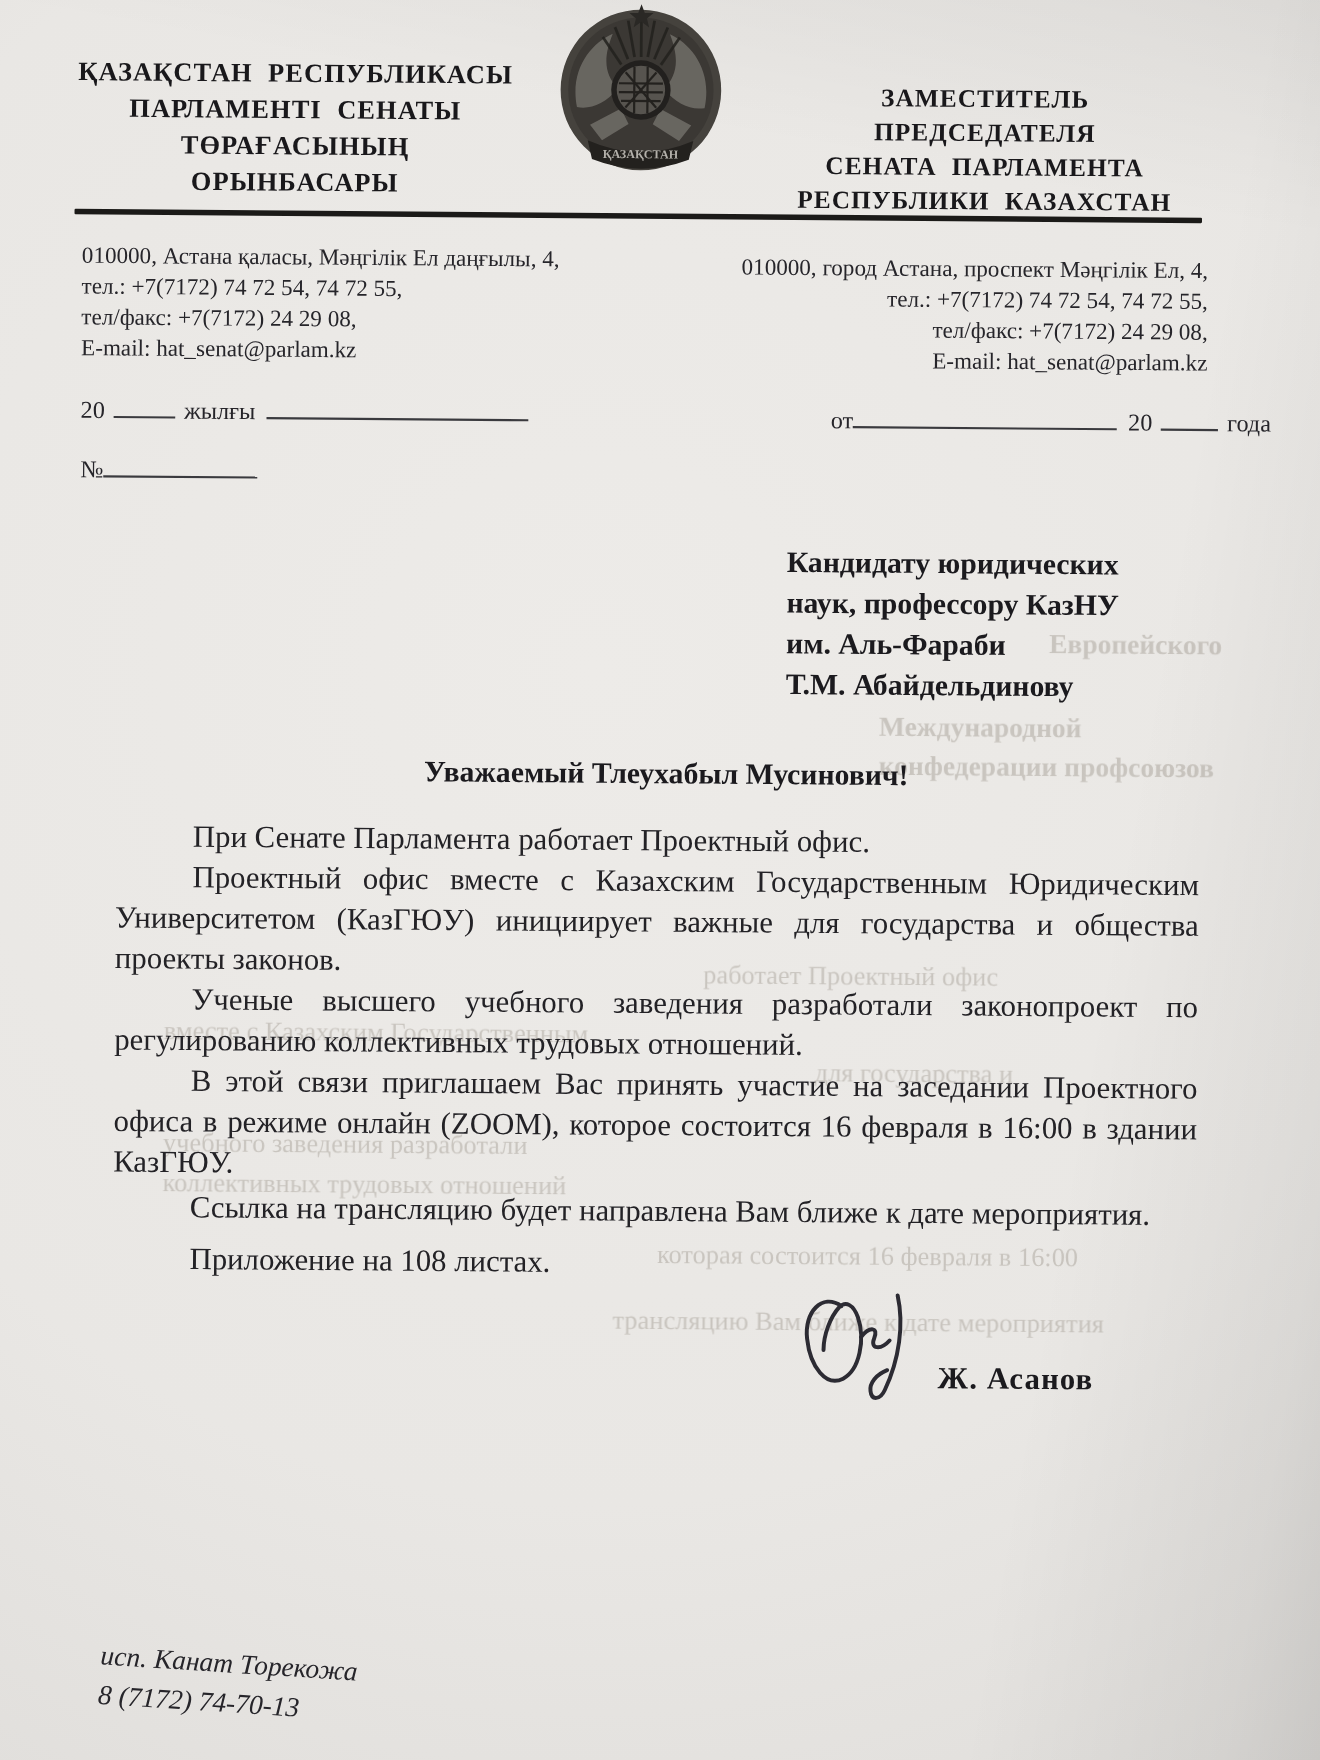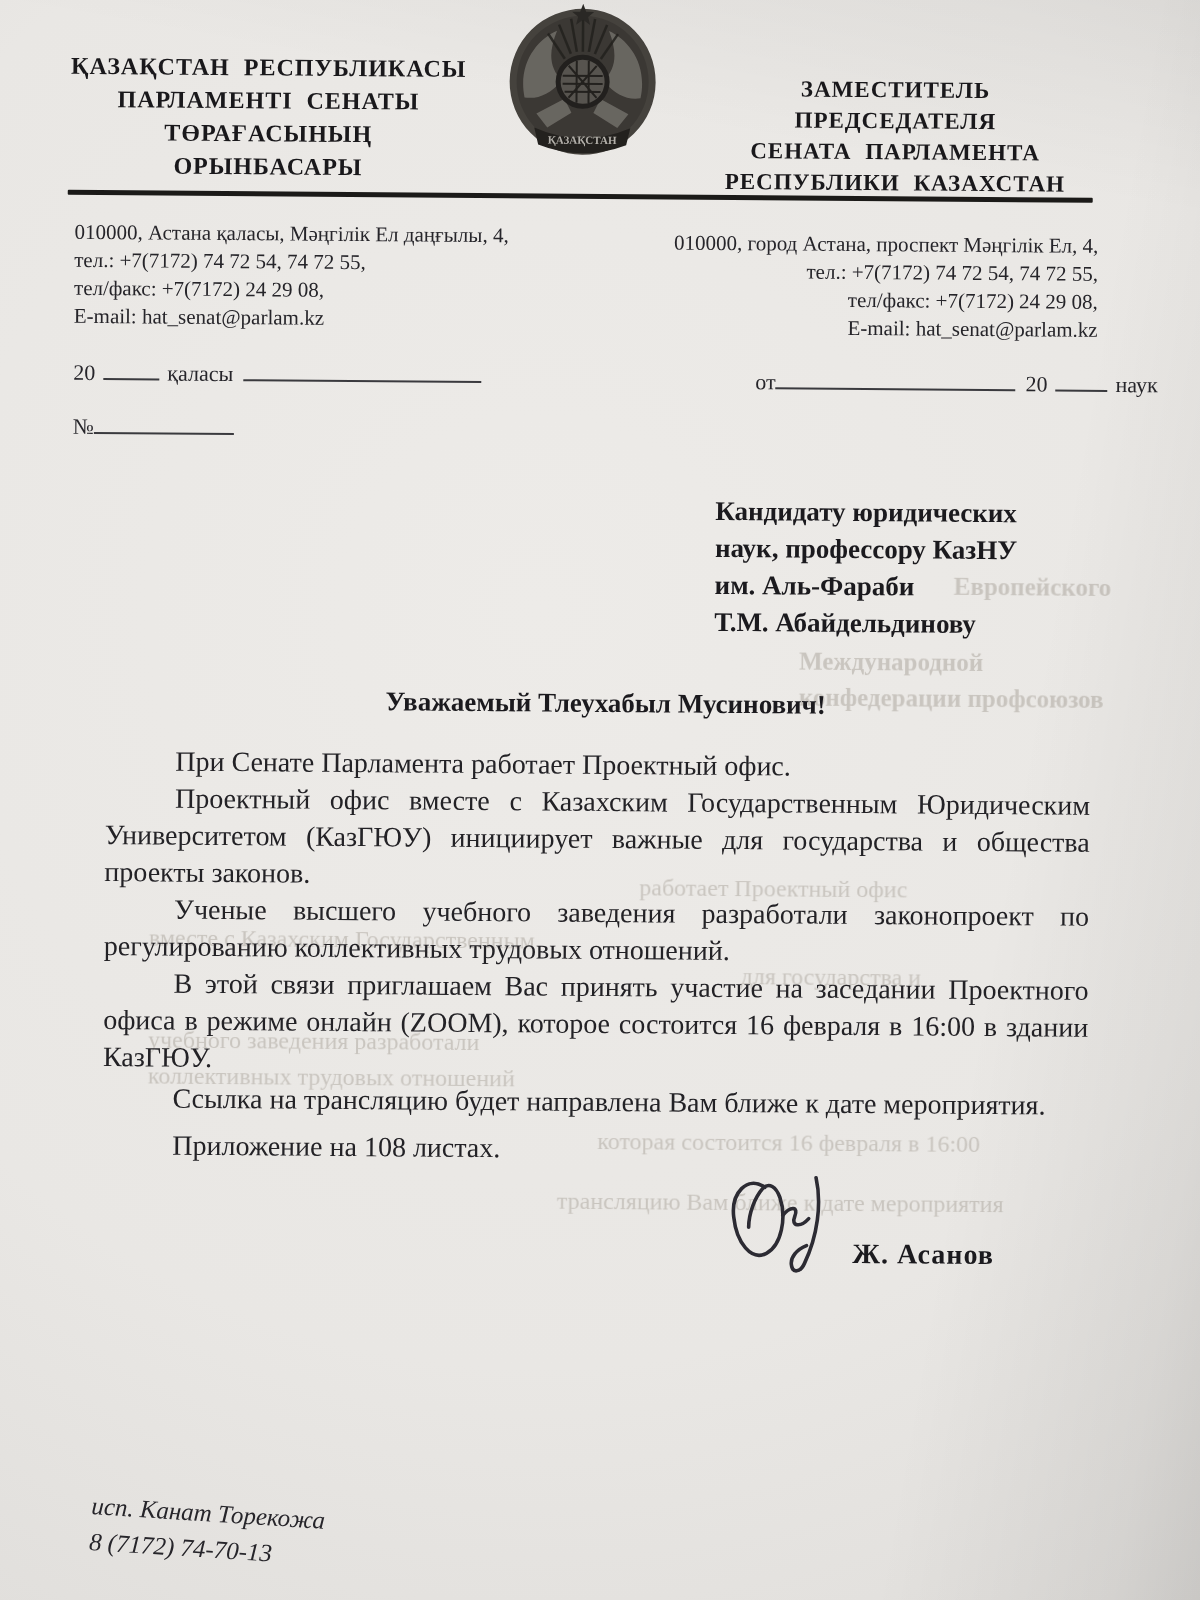--- a/index.html
+++ b/index.html
@@ -151,27 +151,27 @@
     </div>
 
     <div class="addr-right">
       <div>010000, город Астана, проспект Мәңгілік Ел, 4,</div>
       <div>тел.: +7(7172) 74 72 54, 74 72 55,</div>
       <div>тел/факс: +7(7172) 24 29 08,</div>
       <div>E-mail: hat_senat@parlam.kz</div>
     </div>
 
     <div class="ref ref-left">
-      <span>20</span><span class="u u-sm"></span><span>қаласы</span><span class="u u-lg"></span>
+      <span>20</span><span class="u u-sm"></span><span>жылғы</span><span class="u u-lg"></span>
     </div>
     <div class="ref ref-no">
       <span>№</span><span class="u u-no"></span>
     </div>
     <div class="ref ref-right">
-      <span>от</span><span class="u u-ot"></span><span>20</span><span class="u u-yr"></span><span>наук</span>
+      <span>от</span><span class="u u-ot"></span><span>20</span><span class="u u-yr"></span><span>года</span>
     </div>
 
     <div class="recipient">
       <div>Кандидату юридических</div>
       <div>наук, профессору КазНУ</div>
       <div>им. Аль-Фараби</div>
       <div>Т.М. Абайдельдинову</div>
     </div>
 
     <div class="salutation">Уважаемый Тлеухабыл Мусинович!</div>

